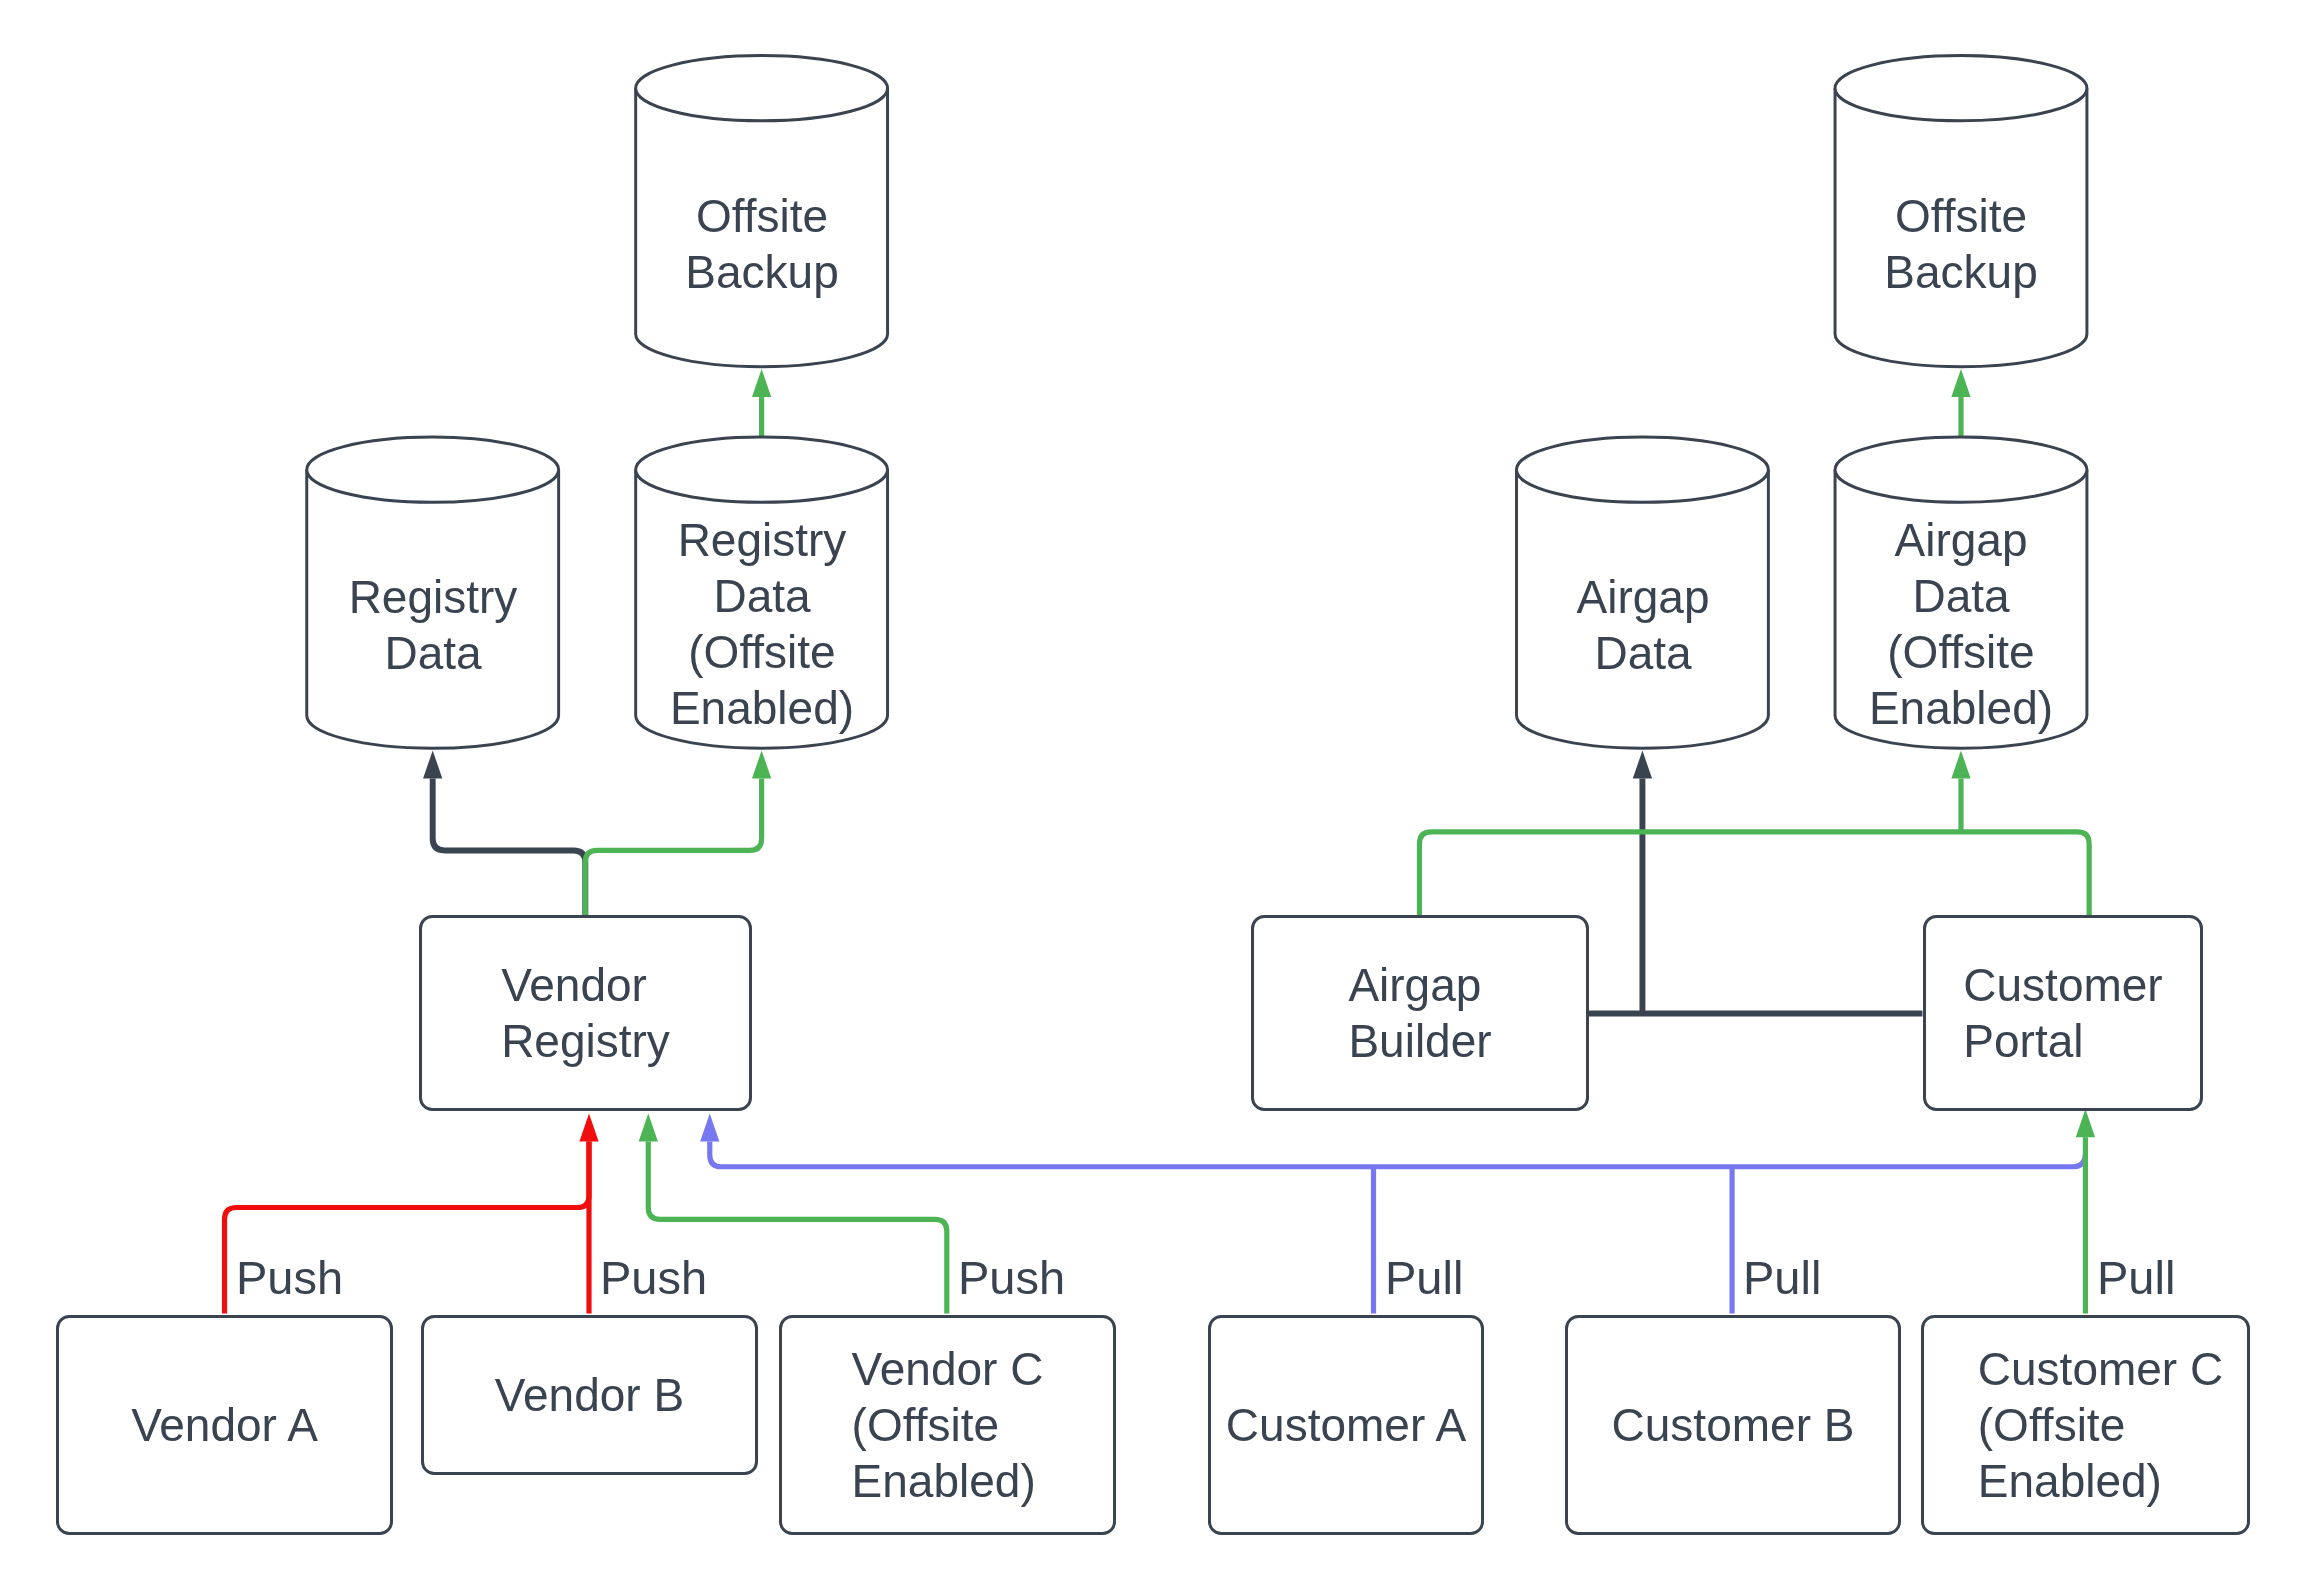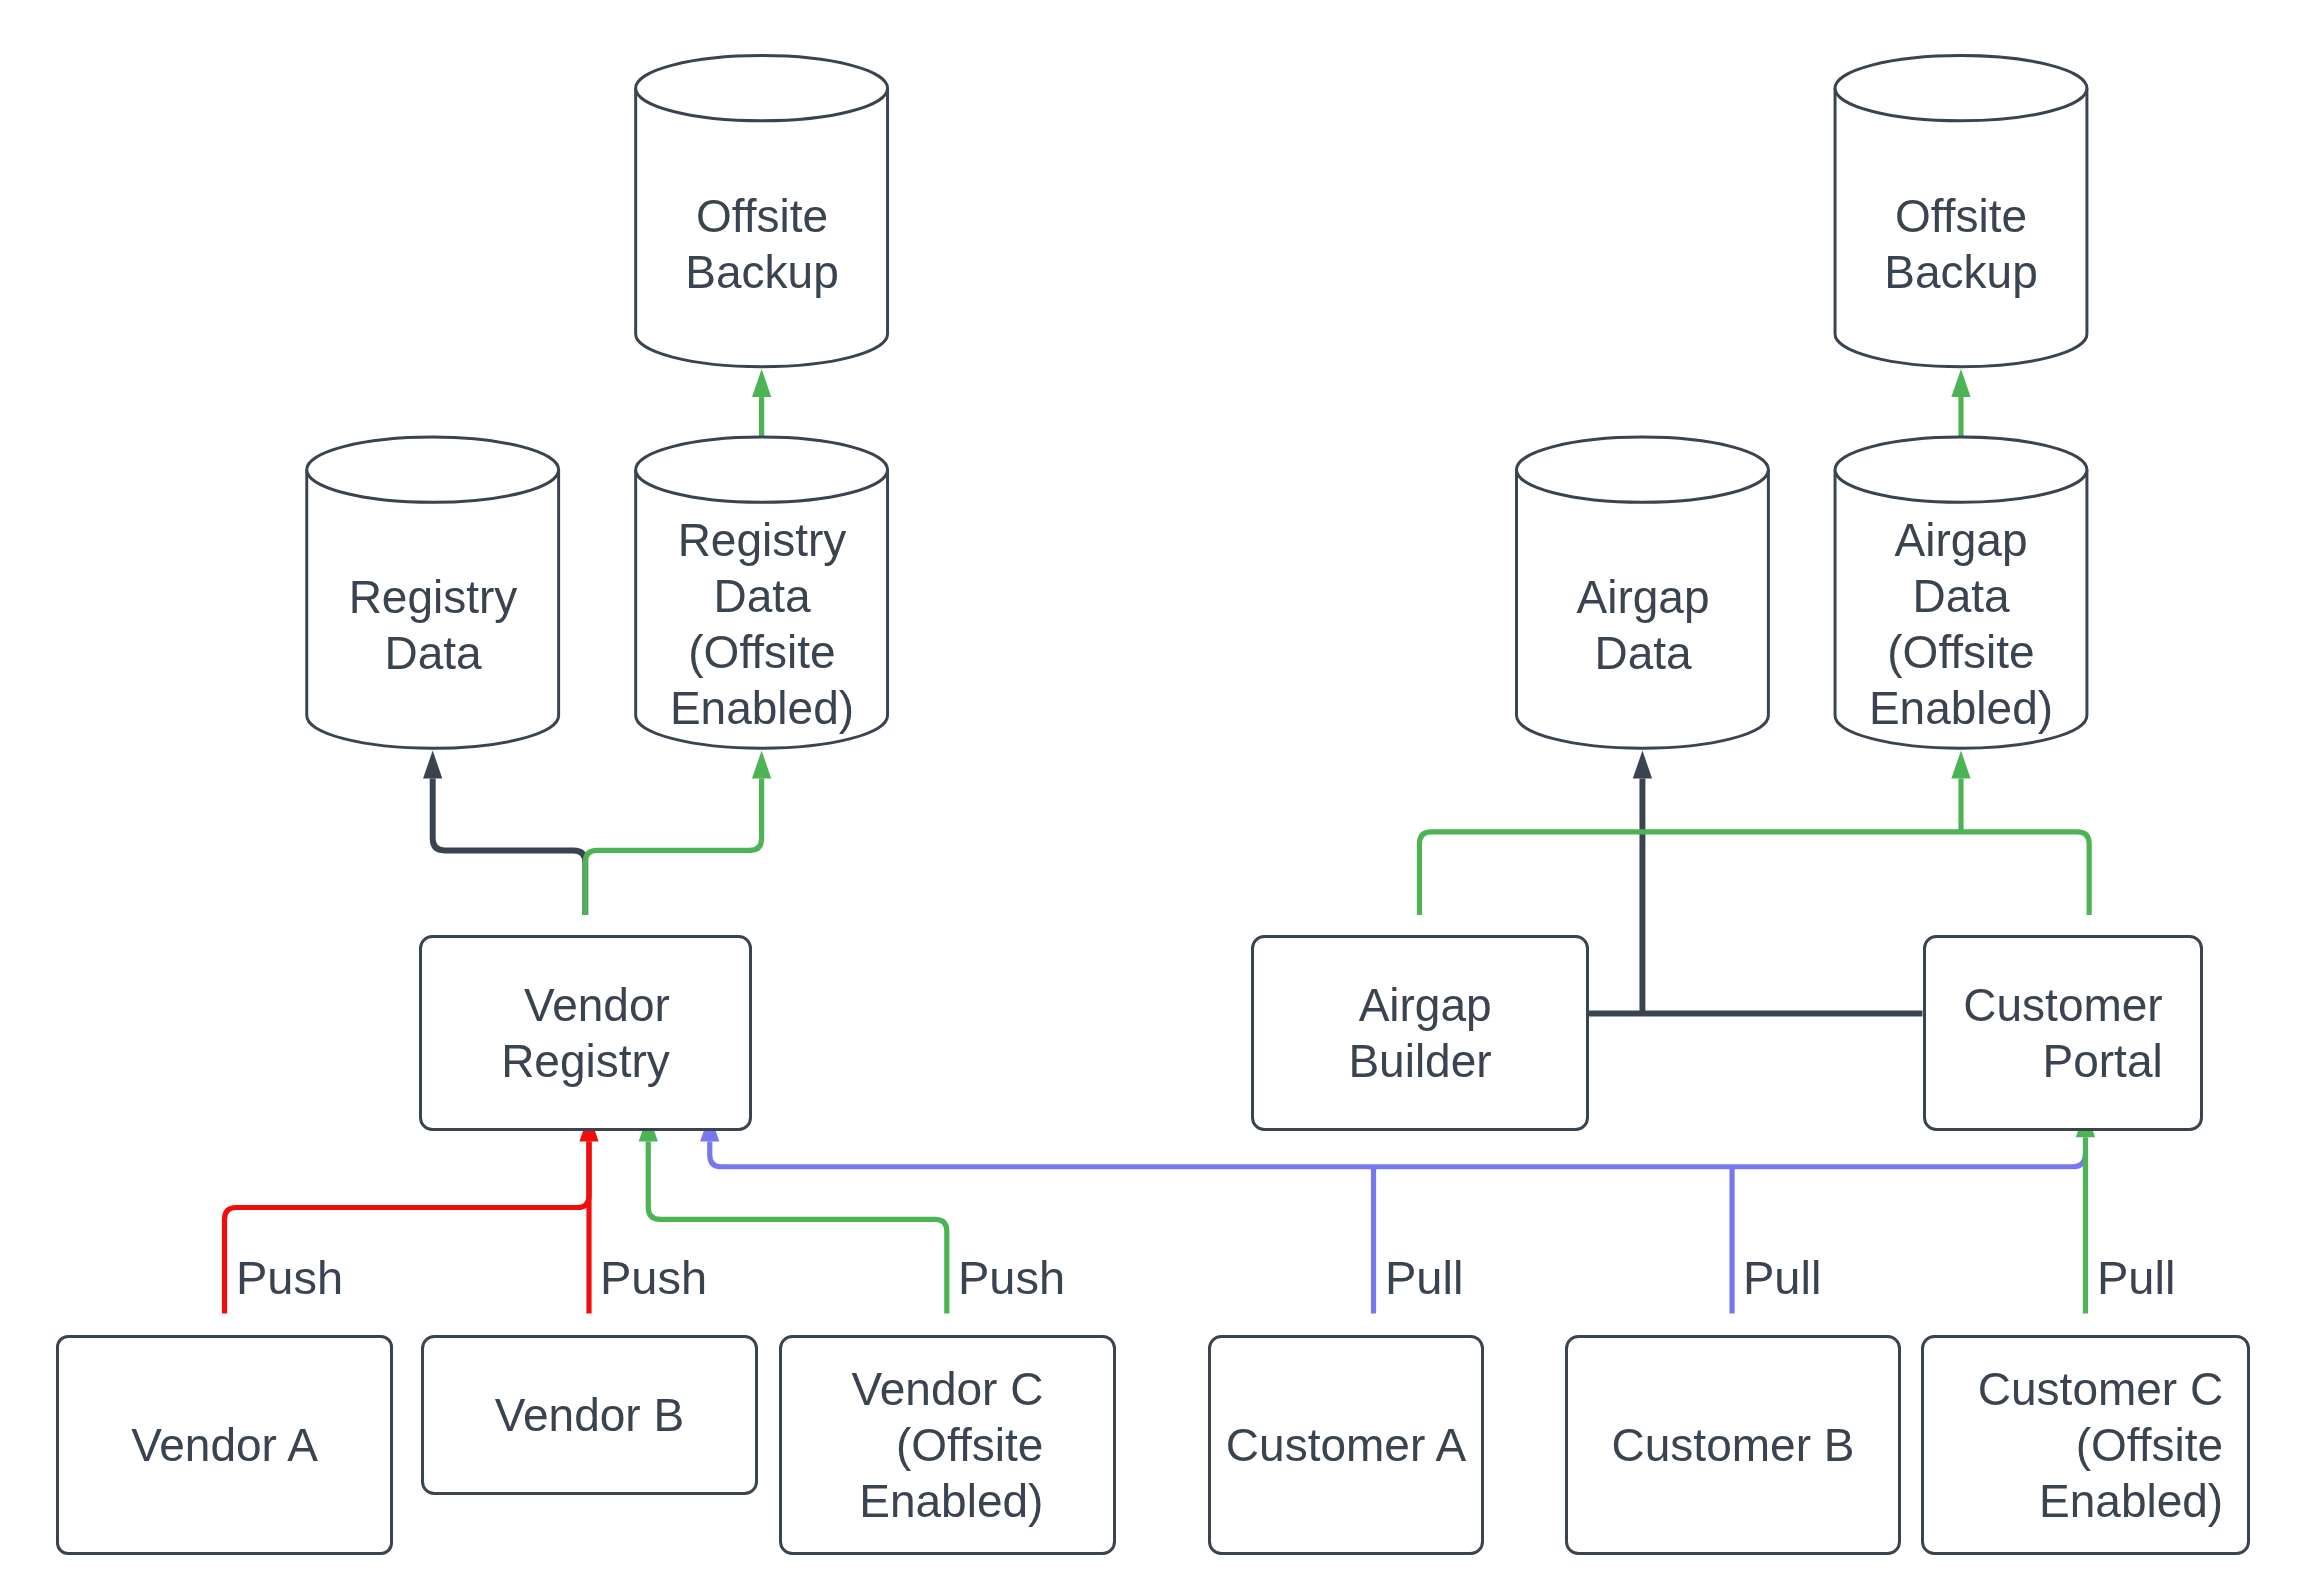--- a/index.html
+++ b/index.html
@@ -12,25 +12,24 @@
     overflow:hidden;
   }
   #wires{position:absolute;left:0;top:0;width:2307px;height:1592px;}
   .box{
     position:absolute;
     box-sizing:border-box;
     background:var(--fill,#ffffff);
     border:3px solid var(--dark,#3a4350);
     border-radius:13.3px;
     display:flex;align-items:center;justify-content:center;
-    text-align:right;
+    text-align:left;
     font-size:46px;line-height:56px;
     white-space:pre-line;
     z-index:3;
-    margin-top:20px;
   }
   .cyl-label{
     position:absolute;
     display:flex;align-items:center;justify-content:center;
     text-align:center;
     font-size:46px;line-height:56px;
     white-space:pre-line;
     z-index:3;
   }
   .edge-label{
@@ -145,21 +144,21 @@
   <div class="cyl-label" style="left:1835px;top:121px;width:252px;height:246px;">Offsite
 Backup</div>
 
   <div class="box" style="left:419px;top:915px;width:333px;height:196px;">Vendor
 Registry</div>
   <div class="box" style="left:1251px;top:915px;width:338px;height:196px;">Airgap
 Builder</div>
   <div class="box" style="left:1923px;top:915px;width:280px;height:196px;">Customer
 Portal</div>
 
-  <div class="box" style="left:56px;top:1315px;width:337px;height:220px;border-radius:12px;">Vendor A</div>
+  <div class="box" style="left:56px;top:1315px;width:337px;height:220px;">Vendor A</div>
   <div class="box" style="left:421px;top:1315px;width:337px;height:160px;">Vendor B</div>
   <div class="box" style="left:779px;top:1315px;width:337px;height:220px;">Vendor C
 (Offsite
 Enabled)</div>
   <div class="box" style="left:1208px;top:1315px;width:276px;height:220px;">Customer A</div>
   <div class="box" style="left:1565px;top:1315px;width:336px;height:220px;">Customer B</div>
   <div class="box" style="left:1921px;top:1315px;width:329px;height:220px;padding-left:30px;">Customer C
 (Offsite
 Enabled)</div>
 

